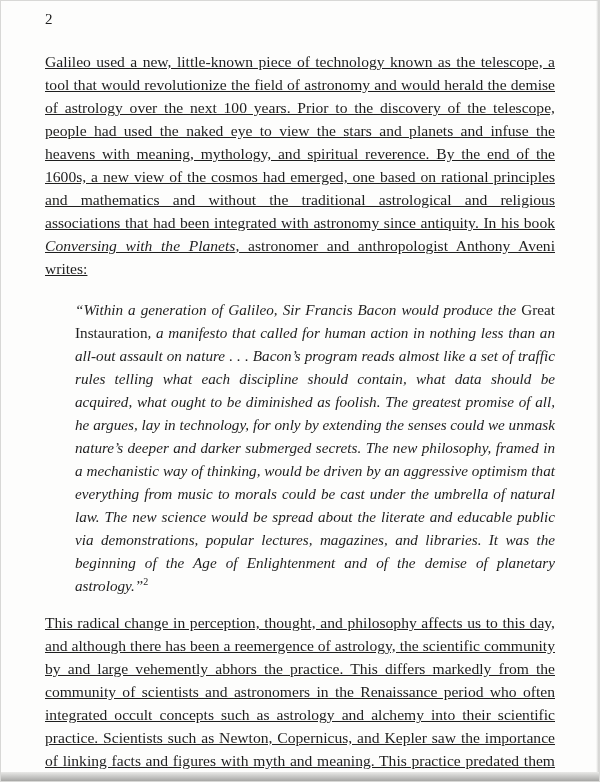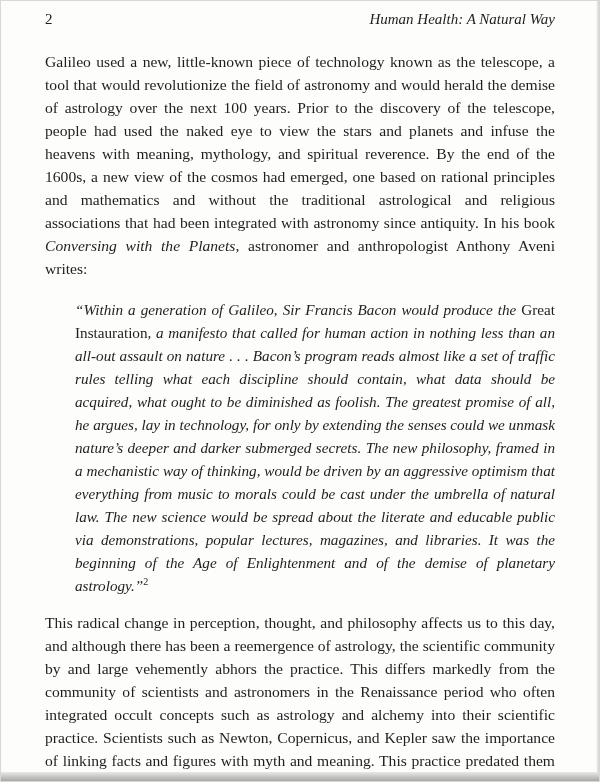--- a/index.html
+++ b/index.html
@@ -37,20 +37,21 @@
   .body-text {
     font-size: 15.6px;
     line-height: 23px;
     text-align: justify;
   }
   p {
     margin: 0;
   }
   .para {
     margin: 0;
+    text-decoration: underline;
   }
   .book-title {
     font-style: italic;
   }
   blockquote.quote {
     margin: 18px 0 14px 30px;
     font-style: italic;
     font-size: 15.2px;
     line-height: 23px;
     text-align: justify;
@@ -82,21 +83,20 @@
   }
 </style>
 </head>
 <body>
 
 <div class="scan-wrap">
   <div class="page-inner">
 
     <div class="page-header">
       <span class="page-number">2</span>
-      <span class="running-title">Human Health: A Natural Way</span>
     </div>
 
     <div class="body-text">
 
       <p class="para"><span>Galileo used a new, little-known piece of technology known as the telescope, a tool that would revolutionize the field of astronomy and would herald the demise of astrology over the next 100 years. Prior to the discovery of the telescope, people had used the naked eye to view the stars and planets and infuse the heavens with meaning, mythology, and spiritual reverence. By the end of the 1600s, a new view of the cosmos had emerged, one based on rational principles and mathematics and without the traditional astrological and religious associations that had been integrated with astronomy since antiquity. In his book </span><span class="book-title">Conversing with the Planets</span><span>, astronomer and anthropologist Anthony Aveni writes:</span></p>
 
       <blockquote class="quote"><span>“Within a generation of Galileo, Sir Francis Bacon would produce the </span><span class="roman-in-quote">Great Instauration</span><span>, a manifesto that called for human action in nothing less than an all-out assault on nature . . . Bacon’s program reads almost like a set of traffic rules telling what each discipline should contain, what data should be acquired, what ought to be diminished as foolish. The greatest promise of all, he argues, lay in technology, for only by extending the senses could we unmask nature’s deeper and darker submerged secrets. The new philosophy, framed in a mechanistic way of thinking, would be driven by an aggressive optimism that everything from music to morals could be cast under the umbrella of natural law. The new science would be spread about the literate and educable public via demonstrations, popular lectures, magazines, and libraries. It was the beginning of the Age of Enlightenment and of the demise of planetary astrology.”</span><sup class="fn">2</sup></blockquote>
 
       <p class="para">This radical change in perception, thought, and philosophy affects us to this day, and although there has been a reemergence of astrology, the scientific community by and large vehemently abhors the practice. This differs markedly from the community of scientists and astronomers in the Renaissance period who often integrated occult concepts such as astrology and alchemy into their scientific practice. Scientists such as Newton, Copernicus, and Kepler saw the importance of linking facts and figures with myth and meaning. This practice predated them by thousands of years through Greek scholars such as Plato and Pythagoras. It was only after the Age of Enlightenment that spiritual meaning was divorced from the natural world.</p>
 

